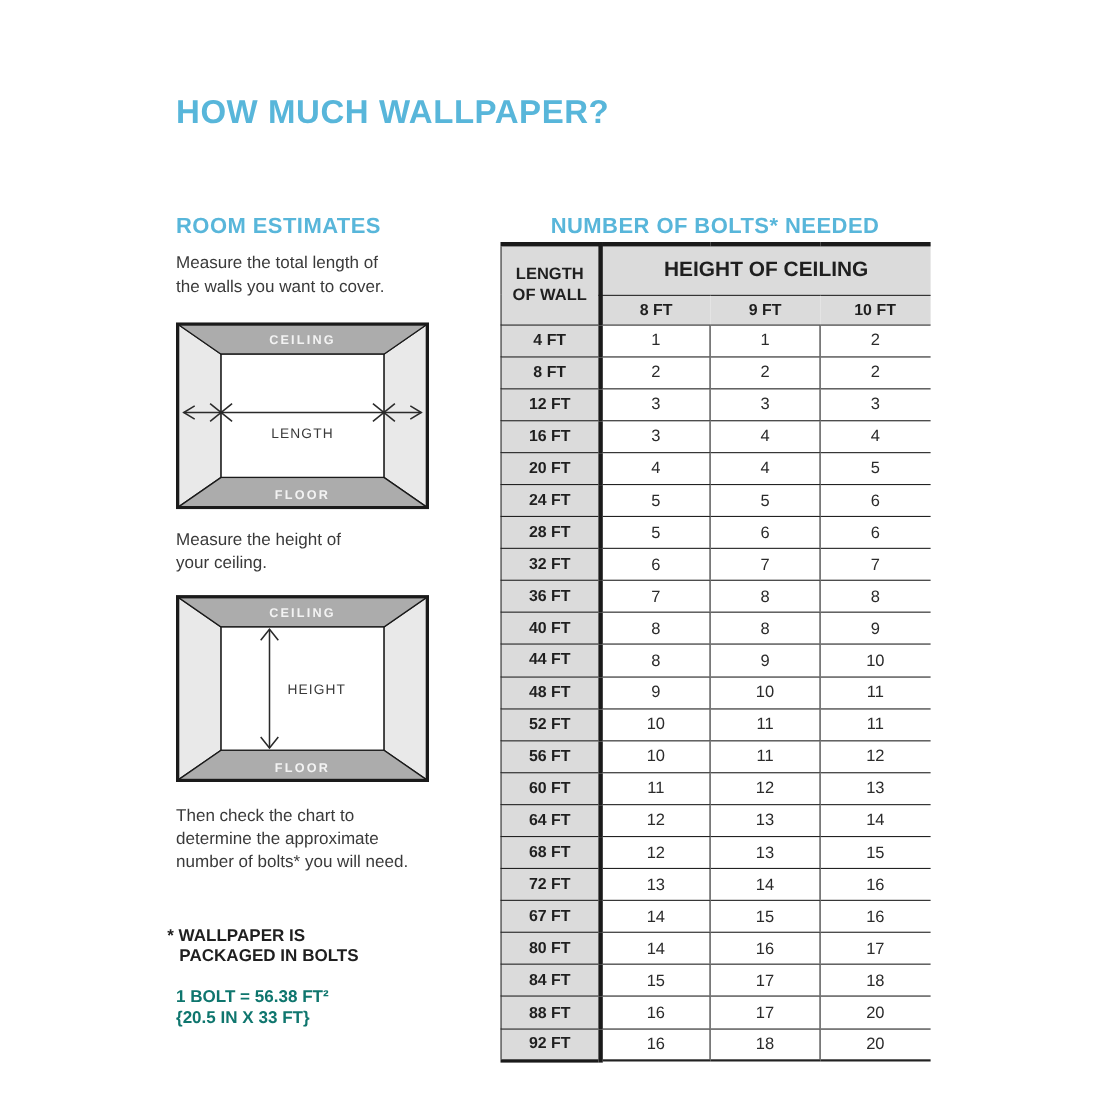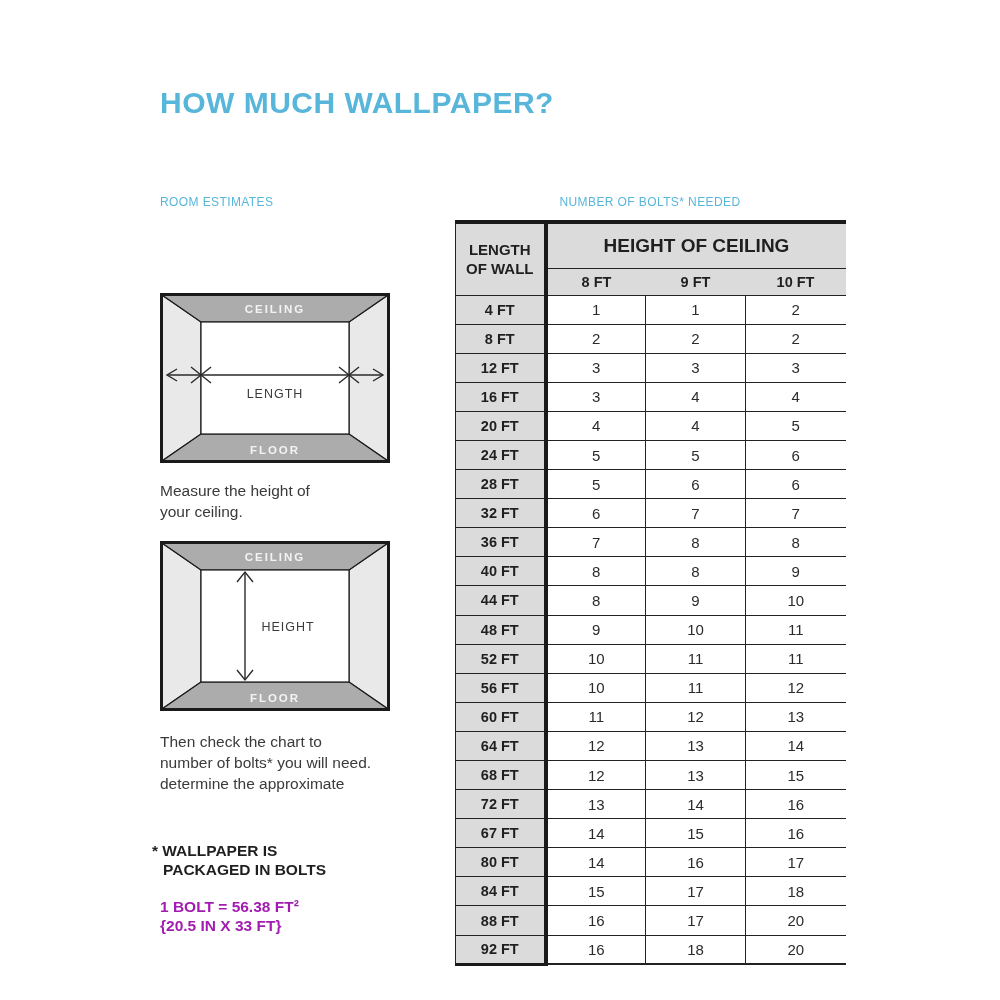--- a/index.html
+++ b/index.html
@@ -12,39 +12,39 @@
     color:var(--text);
     overflow:hidden;
     margin-top:48px;
   }
   .page-title {
     position:absolute; left:160px; top:38px;
     font-size:30px; font-weight:bold; letter-spacing:.5px;
     color:var(--accent);
   }
   .section-heading {
-    font-size:12px; font-weight:normal; letter-spacing:.4px;
+    font-size:20px; font-weight:bold; letter-spacing:.4px;
     color:var(--accent);
   }
   .left-heading { position:absolute; left:160px; top:147px; }
   .body-text { font-size:15.5px; line-height:21px; color:var(--text); }
   .step1 { position:absolute; left:160px; top:181px; }
   .step2 { position:absolute; left:160px; top:432px; }
   .step3 { position:absolute; left:160px; top:683px; }
   .diagram { position:absolute; left:160px; width:230px; height:170px; }
   .diagram1 { top:245px; }
   .diagram2 { top:493px; }
   .footnote {
     position:absolute; left:152px; top:793px;
     font-size:15.5px; font-weight:bold; line-height:19px; color:#1f1f1f;
   }
   .footnote .indent { padding-left:11px; }
   .bolt-spec {
     position:absolute; left:160px; top:849px;
-    font-size:15.5px; font-weight:bold; line-height:19px; color:#a21caf;
+    font-size:15.5px; font-weight:bold; line-height:19px; color:#0f766e;
   }
   
   .wall  { fill:var(--wall-gray); stroke:var(--line-dark); stroke-width:1.2; }
   .band  { fill:var(--band-gray); stroke:var(--line-dark); stroke-width:1.2; }
   .backwall { fill:#ffffff; stroke:var(--line-dark); stroke-width:1.2; }
   .outer { fill:none; stroke:var(--line-dark); stroke-width:3; }
   .band-label { fill:#f3f3f3; font-size:11.5px; letter-spacing:2px; font-weight:600;
                 font-family:"Liberation Sans", sans-serif; }
   .dim-label  { fill:#3a3a3a; font-size:12.5px; letter-spacing:1px;
                 font-family:"Liberation Sans", sans-serif; }
@@ -96,20 +96,24 @@
 </style>
 </head>
 <body>
 
 <div class="page" style="--accent: #58b6da; --cell-bg: #dbdbdb; --line-dark: #1a1a1a; --band-gray: #acacac; --wall-gray: #e9e9e9; --text: #3a3a3a;">
 
   <div class="page-title">HOW MUCH WALLPAPER?</div>
 
   <div class="section-heading left-heading">ROOM ESTIMATES</div>
 
+  <div class="body-text step1">
+    <div>Measure the total length of</div>
+    <div>the walls you want to cover.</div>
+  </div>
 
   <svg class="diagram diagram1" viewBox="0 0 230 170">
     <polygon class="wall" points="2,2 41,29 41,141 2,168"></polygon>
     <polygon class="wall" points="228,2 189,29 189,141 228,168"></polygon>
     <polygon class="band" points="2,2 228,2 189,29 41,29"></polygon>
     <polygon class="band" points="2,168 228,168 189,141 41,141"></polygon>
     <rect class="backwall" x="41" y="29" width="148" height="112"></rect>
     <rect class="outer" x="1.5" y="1.5" width="227" height="167"></rect>
     <text class="band-label" x="115" y="20" text-anchor="middle">CEILING</text>
     <text class="band-label" x="115" y="161" text-anchor="middle">FLOOR</text>
@@ -142,22 +146,22 @@
     <g class="arrow">
       <line x1="85" y1="31" x2="85" y2="139"></line>
       <polyline points="77,41 85,31 93,41"></polyline>
       <polyline points="77,129 85,139 93,129"></polyline>
     </g>
     <text class="dim-label" x="128" y="90" text-anchor="middle">HEIGHT</text>
   </svg>
 
   <div class="body-text step3">
     <div>Then check the chart to</div>
+    <div>determine the approximate</div>
     <div>number of bolts* you will need.</div>
-    <div>determine the approximate</div>
   </div>
 
   <div class="footnote">
     <div>* WALLPAPER IS</div>
     <div class="indent">PACKAGED IN BOLTS</div>
   </div>
 
   <div class="bolt-spec">
     <div>1 BOLT = 56.38 FT²</div>
     <div>{20.5 IN X 33 FT}</div>

